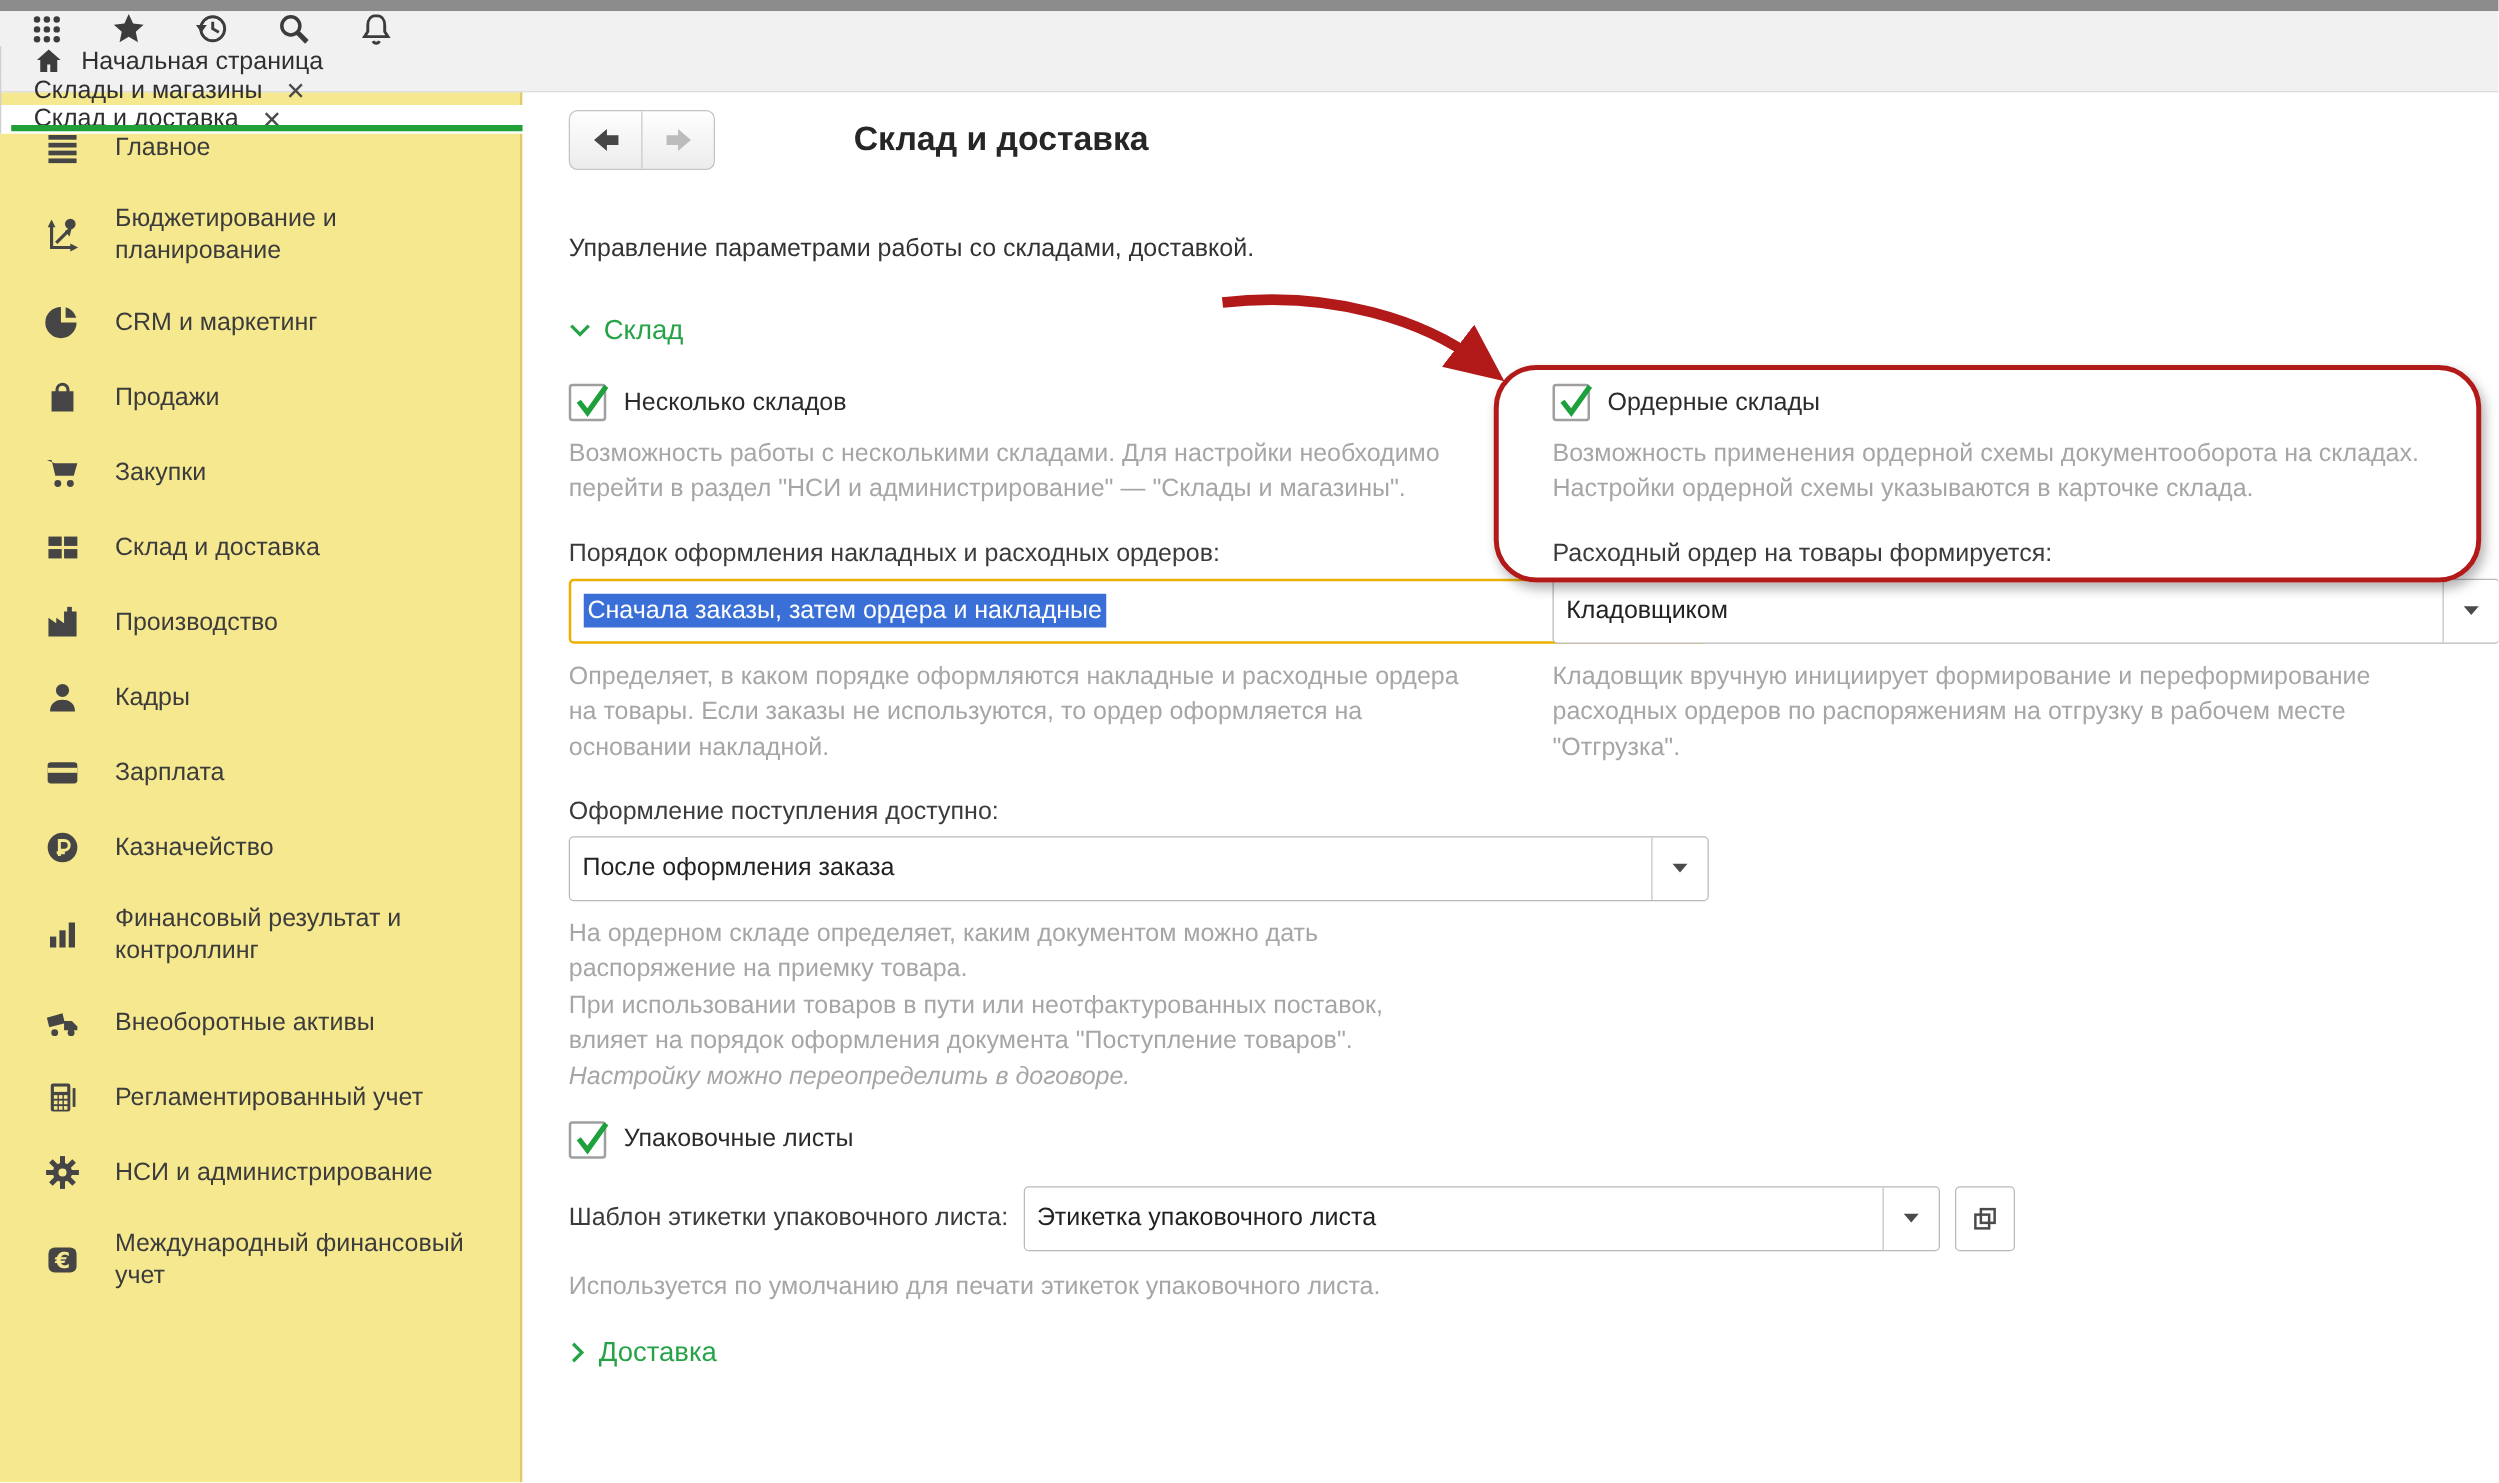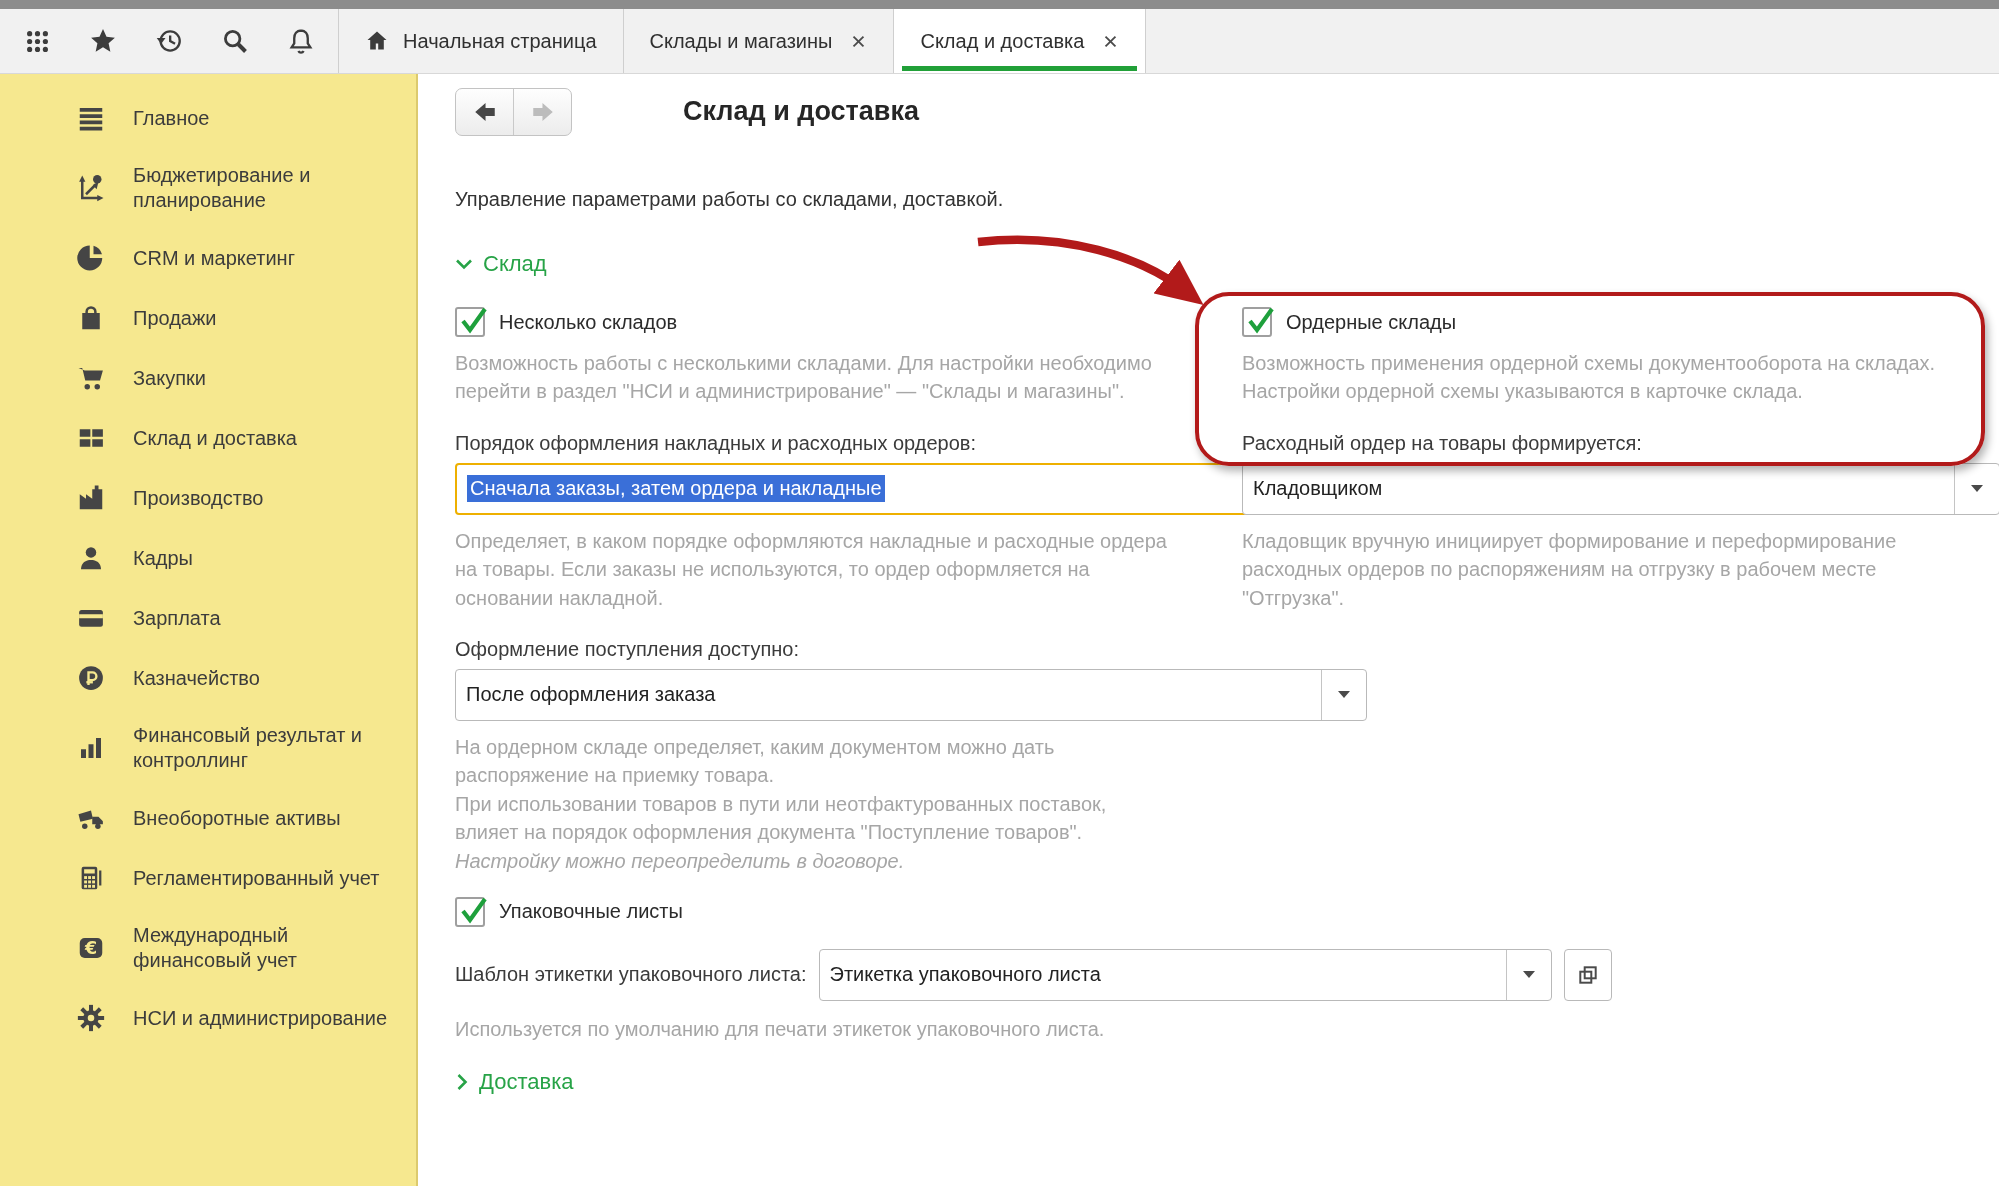--- a/index.html
+++ b/index.html
@@ -2,36 +2,36 @@
 <html><head>
 <meta charset="utf-8">
 <style>
   html,body{margin:0;padding:0;background:#fff;}
   .app{width:1999px;height:1186px;position:relative;overflow:hidden;background:#fff;
        font-family:"Liberation Sans","DejaVu Sans",sans-serif;color:#2f2f2f;}
   svg{font-family:"DejaVu Sans",sans-serif;}
 
   
   .topstrip{height:9px;background:#8c8c8c;}
-  .tabbar{height:65px;background:#f1f1f1;display:flex;align-items:stretch;border-bottom:1px solid #d8d8d8;box-sizing:border-box;}
+  .tabbar{height:65px;background:#f1f1f1;display:flex;align-items:stretch;border-bottom:1px solid #d8d8d8;box-sizing:border-box;flex-direction:column;}
   .toolbar{display:flex;align-items:center;padding:0 4px;}
   .tool{width:66px;height:100%;display:flex;align-items:center;justify-content:center;cursor:pointer;}
   .tab{display:flex;align-items:center;padding:0 26px;border-left:1px solid #cfcfcf;font-size:20px;color:#303030;position:relative;cursor:pointer;white-space:nowrap;}
   .tab:last-of-type{border-right:1px solid #cfcfcf;}
   .tab.active{background:#fff;}
   .tab.active::after{content:"";position:absolute;left:8px;right:8px;bottom:2px;height:5px;background:#21a038;}
   .tab .home{margin-right:14px;display:flex;}
   .tab .close{margin-left:18px;display:flex;cursor:pointer;}
   .tab-filler{flex:1;border-left:1px solid #cfcfcf;}
 
   
   .bodyrow{display:flex;height:1112px;}
   .sidebar{width:418px;background:#f6e88f;border-right:2px solid #dcca6e;box-sizing:border-box;overflow:hidden;}
   .sidebar ul{list-style:none;margin:0;padding:14px 0 0 0;}
-  .sidebar li{display:flex;align-items:center;gap:22px;padding:15px 10px 15px 30px;cursor:pointer;margin-left:41px;}
+  .sidebar li{display:flex;align-items:center;gap:22px;padding:15px 10px 15px 30px;cursor:pointer;}
   .s-icon{width:40px;display:flex;justify-content:center;flex:0 0 40px;}
   .s-label{font-size:20px;color:#3c3c3c;line-height:1.25;}
 
   .content{flex:1;position:relative;padding-left:37px;box-sizing:border-box;background:#fff;overflow:hidden;}
 
   
   .navrow{margin-top:14px;display:flex;align-items:center;}
   .navbtns{display:inline-flex;border:1px solid #c3c3c3;border-radius:7px;overflow:hidden;background:linear-gradient(#fefefe,#ececec);}
   .navbtn{width:57px;height:46px;display:flex;align-items:center;justify-content:center;cursor:pointer;}
   .navbtn+.navbtn{border-left:1px solid #c9c9c9;}
@@ -429,33 +429,33 @@
               <svg width="30" height="30">
                 <use href="#regulated-icon"></use>
               </svg>
             </span>
             <span class="s-label">Регламентированный учет</span>
           </li>
 
           <li>
             <span class="s-icon">
               <svg width="30" height="30">
+                <use href="#admin-icon"></use>
+              </svg>
+            </span>
+            <span class="s-label">НСИ и администрирование</span>
+          </li>
+
+          <li>
+            <span class="s-icon">
+              <svg width="30" height="30">
                 <use href="#international-icon"></use>
               </svg>
             </span>
             <span class="s-label">Международный финансовый учет</span>
-          </li>
-
-          <li>
-            <span class="s-icon">
-              <svg width="30" height="30">
-                <use href="#admin-icon"></use>
-              </svg>
-            </span>
-            <span class="s-label">НСИ и администрирование</span>
           </li>
         </ul>
     </div>
 
     <div class="content">
       <div class="navrow">
         <div class="navbtns">
           <div class="navbtn">
               <svg width="26" height="26">
                 <use href="#back-icon"></use>

